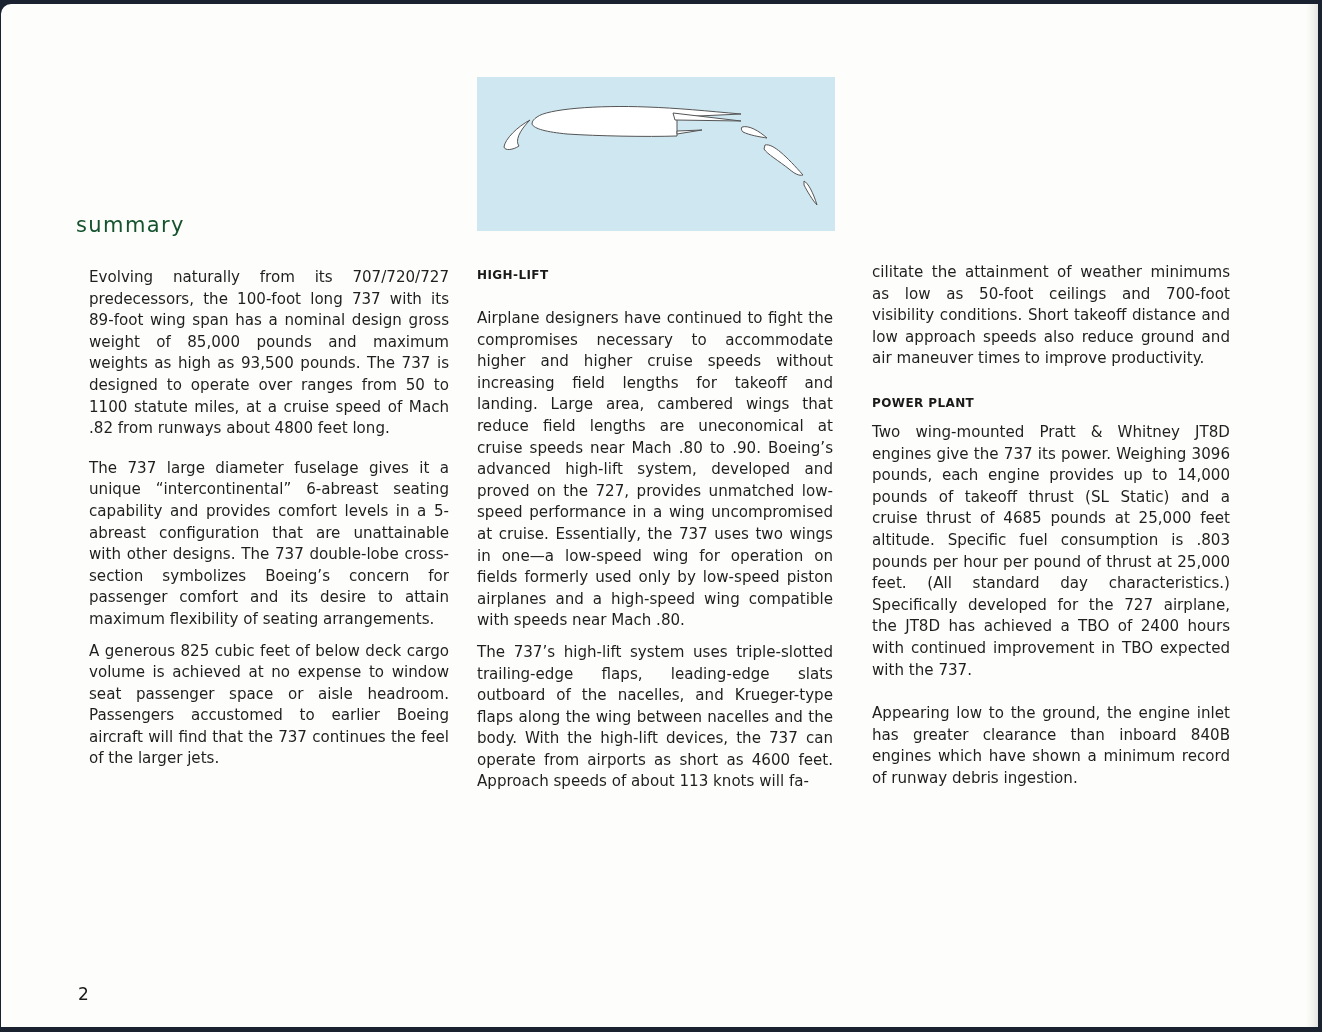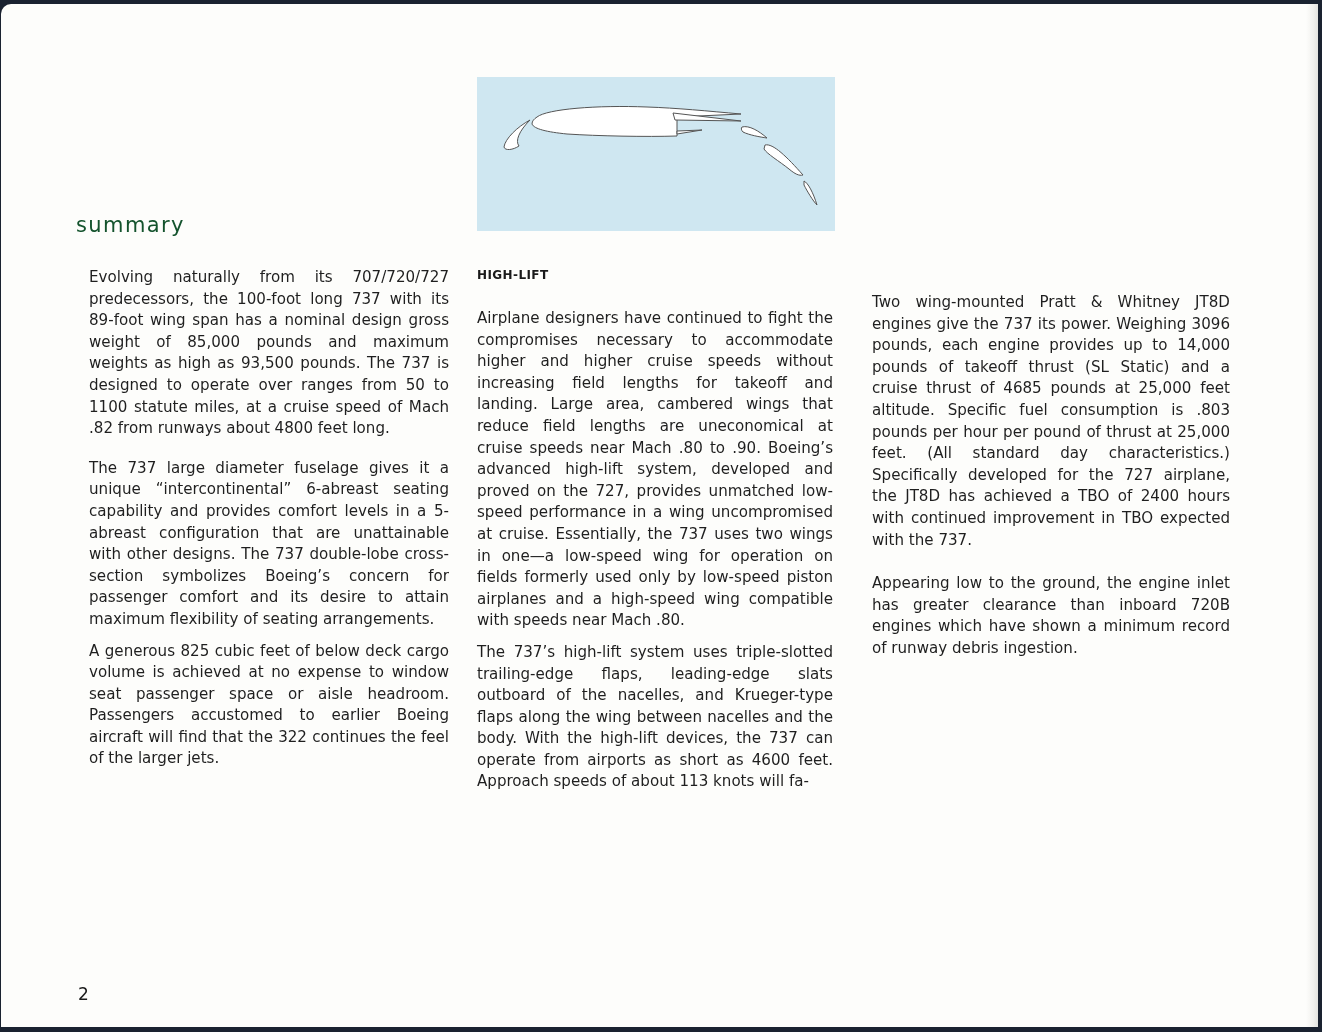--- a/index.html
+++ b/index.html
@@ -78,35 +78,37 @@
   </div>
 
   <h1 class="title">summary</h1>
 
   <div class="col c1">
     <p>Evolving naturally from its 707/720/727 predecessors, the 100-foot long 737 with its 89-foot wing span has a nominal design gross weight of 85,000 pounds and maximum weights as high as 93,500 pounds. The 737 is designed to operate over ranges from 50 to 1100 statute miles, at a cruise speed of Mach .82 from runways about 4800 feet long.</p>
     <div class="sp-m"></div>
     <div style="height:6px"></div>
     <p>The 737 large diameter fuselage gives it a unique “intercontinental” 6-abreast seating capability and provides comfort levels in a 5-abreast configuration that are unattainable with other designs. The 737 double-lobe cross-section symbolizes Boeing’s concern for passenger comfort and its desire to attain maximum flexibility of seating arrangements.</p>
     <div class="sp-s"></div>
-    <p>A generous 825 cubic feet of below deck cargo volume is achieved at no expense to window seat passenger space or aisle headroom. Passengers accustomed to earlier Boeing aircraft will find that the 322 continues the feel of the larger jets.</p>
+    <p>A generous 825 cubic feet of below deck cargo volume is achieved at no expense to window seat passenger space or aisle headroom. Passengers accustomed to earlier Boeing aircraft will find that the 737 continues the feel of the larger jets.</p>
   </div>
 
   <div class="col c2">
     <h2>HIGH-LIFT</h2>
     <div class="sp-l"></div>
     <p>Airplane designers have continued to fight the compromises necessary to accommodate higher and higher cruise speeds without increasing field lengths for takeoff and landing. Large area, cambered wings that reduce field lengths are uneconomical at cruise speeds near Mach .80 to .90. Boeing’s advanced high-lift system, developed and proved on the 727, provides unmatched low-speed performance in a wing uncompromised at cruise. Essentially, the 737 uses two wings in one—a low-speed wing for operation on fields formerly used only by low-speed piston airplanes and a high-speed wing compatible with speeds near Mach .80.</p>
     <div class="sp-s"></div>
     <p>The 737’s high-lift system uses triple-slotted trailing-edge flaps, leading-edge slats outboard of the nacelles, and Krueger-type flaps along the wing between nacelles and the body. With the high-lift devices, the 737 can operate from airports as short as 4600 feet. Approach speeds of about 113 knots will fa-</p>
   </div>
 
   <div class="col c3">
+    <p>cilitate the attainment of weather minimums as low as 50-foot ceilings and 700-foot visibility conditions. Short takeoff distance and low approach speeds also reduce ground and air maneuver times to improve productivity.</p>
     <div class="sp-l"></div>
+    <h2>POWER PLANT</h2>
     <div style="height:8px"></div>
     <p>Two wing-mounted Pratt &amp; Whitney JT8D engines give the 737 its power. Weighing 3096 pounds, each engine provides up to 14,000 pounds of takeoff thrust (SL Static) and a cruise thrust of 4685 pounds at 25,000 feet altitude. Specific fuel consumption is .803 pounds per hour per pound of thrust at 25,000 feet. (All standard day characteristics.) Specifically developed for the 727 airplane, the JT8D has achieved a TBO of 2400 hours with continued improvement in TBO expected with the 737.</p>
     <div class="sp-l"></div>
-    <p>Appearing low to the ground, the engine inlet has greater clearance than inboard 720B engines which have shown a minimum record of runway debris ingestion.</p>
+    <p>Appearing low to the ground, the engine inlet has greater clearance than inboard 840B engines which have shown a minimum record of runway debris ingestion.</p>
   </div>
 
   <div class="pagenum">2</div>
 
   <div class="spine"></div>
 </div>
 
 </body></html>

